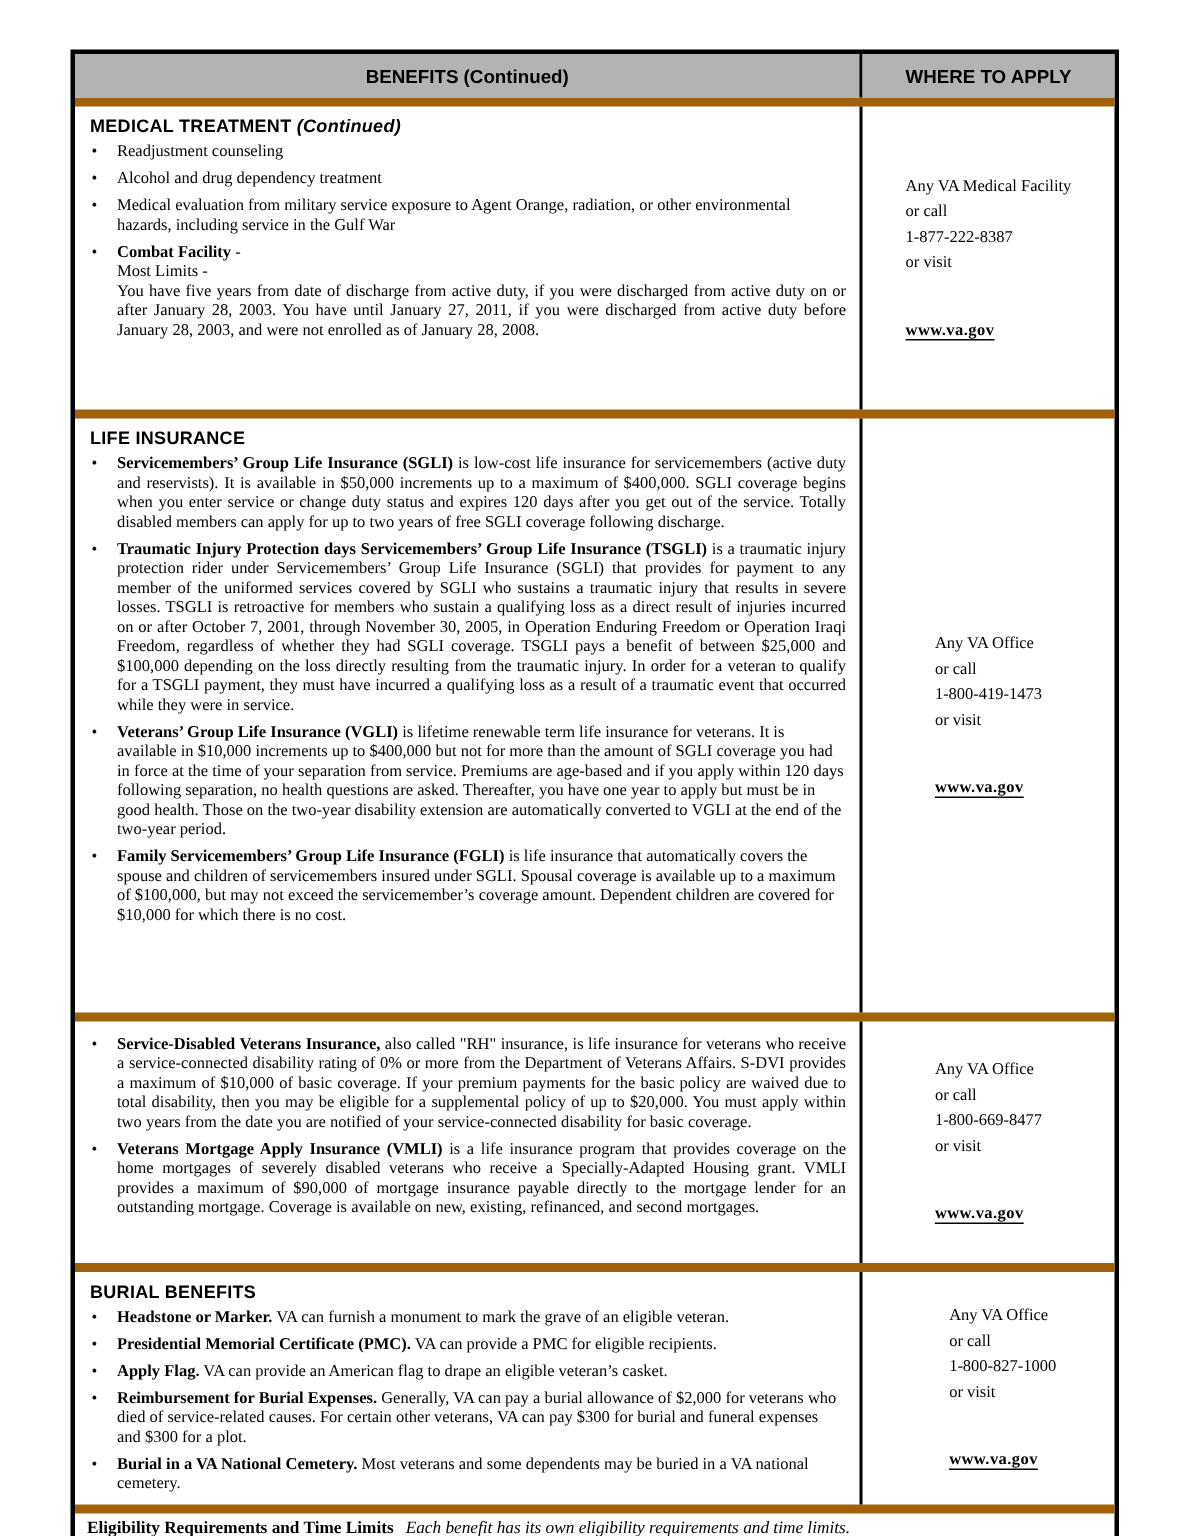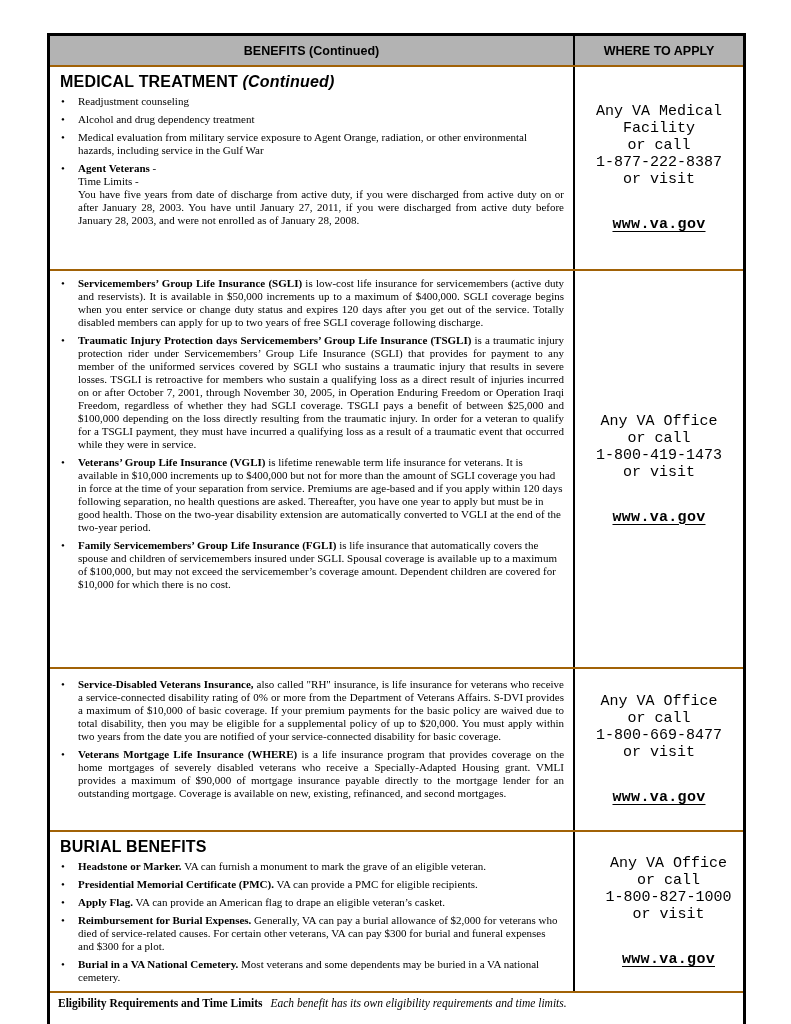--- a/index.html
+++ b/index.html
@@ -4,51 +4,51 @@
 <style>
   html,body{margin:0;padding:0;}
   body{
     width:791px;height:1024px;position:relative;background:#ffffff;
     font-family:"Liberation Serif", serif;color:#000;
   }
   .doc-table{
     position:absolute;left:47px;top:33px;width:699px;
     border:3px solid #000;box-sizing:border-box;background:#fff;
   }
-  .t-row{display:flex;border-bottom:2px solid #a16207;}
+  .t-row{display:flex;border-bottom:6px solid #a16207;}
   .t-row:last-child{border-bottom:none;}
   .cell-left{
     width:525px;flex:0 0 525px;border-right:2px solid #000;
     box-sizing:border-box;padding:4px 9px 2px 10px;
   }
   .cell-right{
     flex:1;display:flex;align-items:center;justify-content:center;
-    text-align:center;box-sizing:border-box;padding:4px 2px;
+    text-align:left;box-sizing:border-box;padding:4px 2px;
   }
   .header-row{min-height:29px;}
   .header-row .hcell{
     background:#b3b3b3;display:flex;align-items:center;justify-content:center;
     font-family:"Liberation Sans", sans-serif;font-weight:bold;font-size:12.5px;
     padding:0;
   }
   .r1{min-height:202px;}
   .r2{min-height:396px;}
   .r3{min-height:161px;}
   .r4{min-height:137px;gap:19px;}
   .footer-row{min-height:39px;}
   .sec-head{
-    font-family:"Liberation Sans", sans-serif;font-weight:bold;font-size:16px;
+    font-family:"Liberation Sans", sans-serif;font-weight:bold;font-size:12px;
     margin:2px 0 4px 0;letter-spacing:.2px;
   }
   .sec-cont{font-style:italic;}
   .bullet{display:flex;margin:2px 0 5px 0;font-size:11px;line-height:13px;}
   .dot{flex:0 0 17px;width:17px;font-size:11px;line-height:13px;padding-left:1px;}
   .btxt{flex:1;}
   .just{text-align:justify;}
-  .apply{font-size:15px;line-height:17px;font-family:Liberation Mono, monospace;}
+  .apply{font-size:11px;line-height:17px;}
   .site{
     font-weight:bold;text-decoration:underline;text-underline-offset:3px;
     letter-spacing:.3px;cursor:pointer;margin-top:28px;
   }
   .footer-cell{
     width:100%;box-sizing:border-box;padding:3px 10px 4px 8px;
     font-size:11.5px;line-height:14px;
   }
   .footer-lead{font-weight:bold;margin-right:8px;}
   .footer-italic{font-style:italic;}
@@ -78,41 +78,44 @@
         <div class="btxt">Alcohol and drug dependency treatment</div>
       </div>
       <div class="bullet">
         <span class="dot">•</span>
         <div class="btxt">Medical evaluation from military service exposure to Agent Orange, radiation, or other environmental hazards, including service in the Gulf War</div>
       </div>
       <div class="bullet">
         <span class="dot">•</span>
         <div class="btxt">
           <div>
-            <b>Agent Veterans</b>
+            <b>Combat Facility</b>
             <span>-</span>
           </div>
-          <div>Time Limits -</div>
+          <div>Most Limits -</div>
           <div class="just">You have five years from date of discharge from active duty, if you were discharged from active duty on or after January 28, 2003. You have until January 27, 2011, if you were discharged from active duty before January 28, 2003, and were not enrolled as of January 28, 2008.</div>
         </div>
       </div>
     </div>
     <div class="cell-right">
       <div class="apply">
         <div>Any VA Medical Facility</div>
         <div>or call</div>
         <div>1-877-222-8387</div>
         <div>or visit</div>
         <div class="site">www.va.gov</div>
       </div>
     </div>
   </div>
 
   <div class="t-row r2">
     <div class="cell-left">
+      <div class="sec-head">
+        <span>LIFE INSURANCE</span>
+      </div>
       <div class="bullet">
         <span class="dot">•</span>
         <div class="btxt just">
           <b>Servicemembers’ Group Life Insurance (SGLI)</b>
           <span>is low-cost life insurance for servicemembers (active duty and reservists).  It is available in $50,000 increments up to a maximum of $400,000.  SGLI coverage begins when you enter service or change duty status and expires 120 days after you get out of the service. Totally disabled members can apply for up to two years of free SGLI coverage following discharge.</span>
         </div>
       </div>
       <div class="bullet">
         <span class="dot">•</span>
         <div class="btxt just">
@@ -151,21 +154,21 @@
       <div class="bullet">
         <span class="dot">•</span>
         <div class="btxt just">
           <b>Service-Disabled Veterans Insurance,</b>
           <span>also called "RH" insurance, is life insurance for veterans who receive a service-connected disability rating of 0% or more from the Department of Veterans Affairs.  S-DVI provides a maximum of $10,000 of basic coverage.  If your premium payments for the basic policy are waived due to total disability, then you may be eligible for a supplemental policy of up to $20,000. You must apply within two years from the date you are notified of your service-connected disability for basic coverage.</span>
         </div>
       </div>
       <div class="bullet">
         <span class="dot">•</span>
         <div class="btxt just">
-          <b>Veterans Mortgage Life Insurance (WHERE)</b>
+          <b>Veterans Mortgage Apply Insurance (VMLI)</b>
           <span>is a life insurance program  that provides coverage on the home mortgages of severely disabled veterans who receive a Specially-Adapted Housing grant. VMLI provides a maximum of $90,000 of mortgage insurance payable directly to the mortgage lender for an outstanding mortgage. Coverage is available on new, existing, refinanced, and second mortgages.</span>
         </div>
       </div>
     </div>
     <div class="cell-right">
       <div class="apply">
         <div>Any VA Office</div>
         <div>or call</div>
         <div>1-800-669-8477</div>
         <div>or visit</div>

